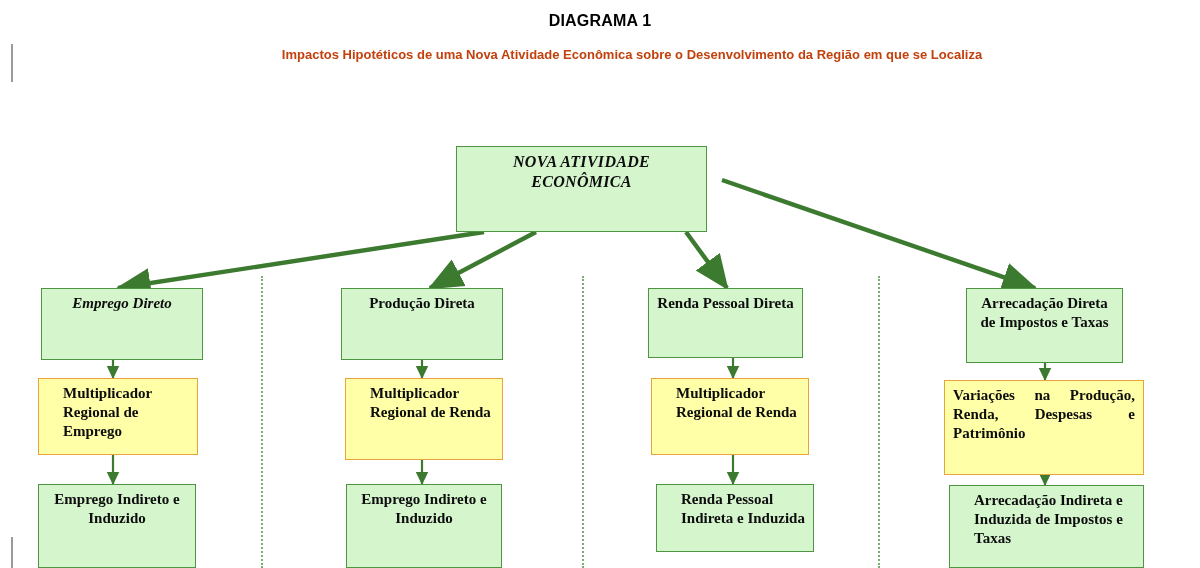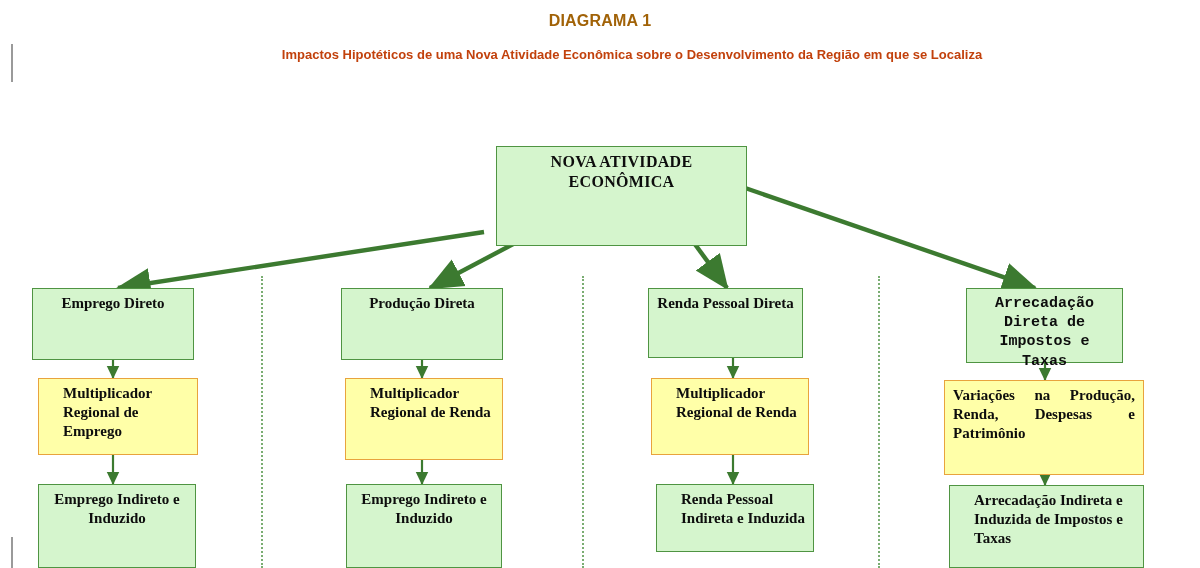--- a/index.html
+++ b/index.html
@@ -25,21 +25,21 @@
   
   .doc-title {
     position: absolute;
     left: 0;
     top: 12px;
     width: 1200px;
     text-align: center;
     font-family: "Liberation Sans", sans-serif;
     font-weight: bold;
     font-size: 16px;
-    color: #a16207;
+    color: #000000;
     letter-spacing: 0.2px;
   }
   .doc-subtitle {
     position: absolute;
     left: 0;
     top: 47px;
     width: 1200px;
     text-align: center;
     font-family: "Liberation Sans", sans-serif;
     font-weight: bold;
@@ -142,39 +142,39 @@
       <line x1="422" y1="460" x2="422" y2="484"></line>
 
       <line x1="733" y1="358" x2="733" y2="378"></line>
       <line x1="733" y1="455" x2="733" y2="484"></line>
 
       <line x1="1045" y1="363" x2="1045" y2="380"></line>
       <line x1="1045" y1="457" x2="1045" y2="485"></line>
     </g>
   </svg>
 
-  <div class="node green root center" style="left:496px; top:146px; width:251px; height:100px;">NOVA ATIVIDADE ECONÔMICA</div>
+  <div class="node green root center" style="left:456px; top:146px; width:251px; height:86px;font-style:italic;">NOVA ATIVIDADE ECONÔMICA</div>
 
-  <div class="node green center" style="left:32px; top:288px; width:162px; height:72px;">Emprego Direto</div>
+  <div class="node green center" style="left:41px; top:288px; width:162px; height:72px;font-style:italic;">Emprego Direto</div>
 
   <div class="node yellow left" style="left:38px; top:378px; width:160px; height:77px;">Multiplicador Regional de Emprego</div>
 
   <div class="node green center" style="left:38px; top:484px; width:158px; height:84px;">Emprego Indireto e Induzido</div>
 
   <div class="node green center" style="left:341px; top:288px; width:162px; height:72px;">Produção Direta</div>
 
   <div class="node yellow left" style="left:345px; top:378px; width:158px; height:82px;">Multiplicador Regional de Renda</div>
 
   <div class="node green center" style="left:346px; top:484px; width:156px; height:84px;">Emprego Indireto e Induzido</div>
 
   <div class="node green center" style="left:648px; top:288px; width:155px; height:70px;">Renda Pessoal Direta</div>
 
   <div class="node yellow left" style="left:651px; top:378px; width:158px; height:77px;">Multiplicador Regional de Renda</div>
 
   <div class="node green left" style="left:656px; top:484px; width:158px; height:68px;">Renda Pessoal Indireta e Induzida</div>
 
-  <div class="node green center" style="left:966px; top:288px; width:157px; height:75px;font-family:Liberation Mono, monospace;">Arrecadação Direta de Impostos e Taxas</div>
+  <div class="node green center" style="left:966px; top:288px; width:157px; height:75px;">Arrecadação Direta de Impostos e Taxas</div>
 
   <div class="node yellow justify" style="left:944px; top:380px; width:200px; height:95px;">Variações na Produção, Renda, Despesas e Patrimônio</div>
 
   <div class="node green left" style="left:949px; top:485px; width:195px; height:83px;">Arrecadação Indireta e Induzida de Impostos e Taxas</div>
 
 </div>
 
 </body></html>

